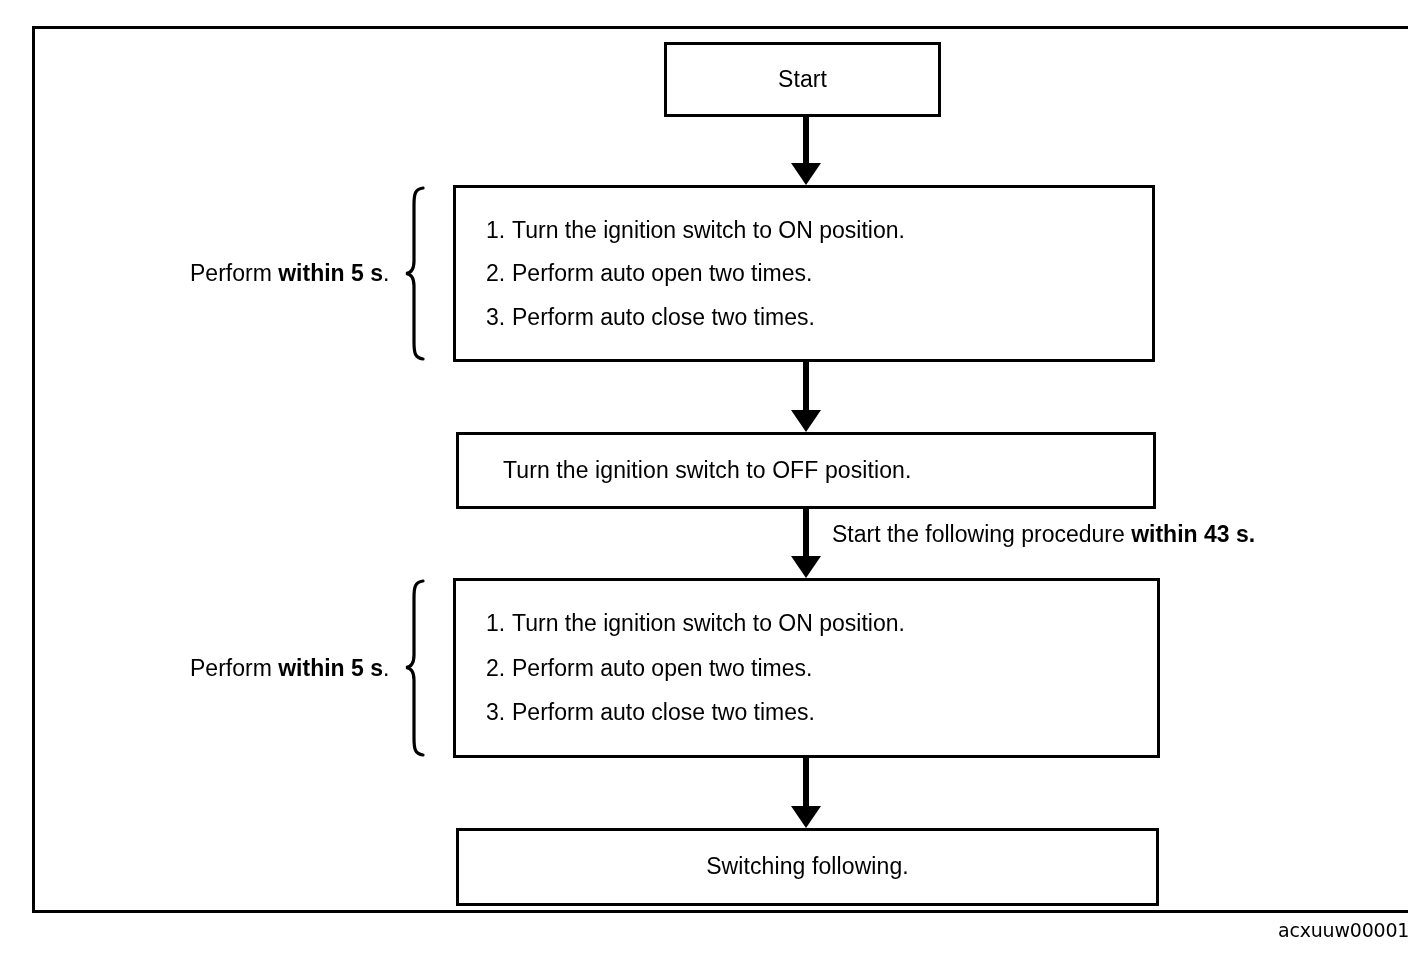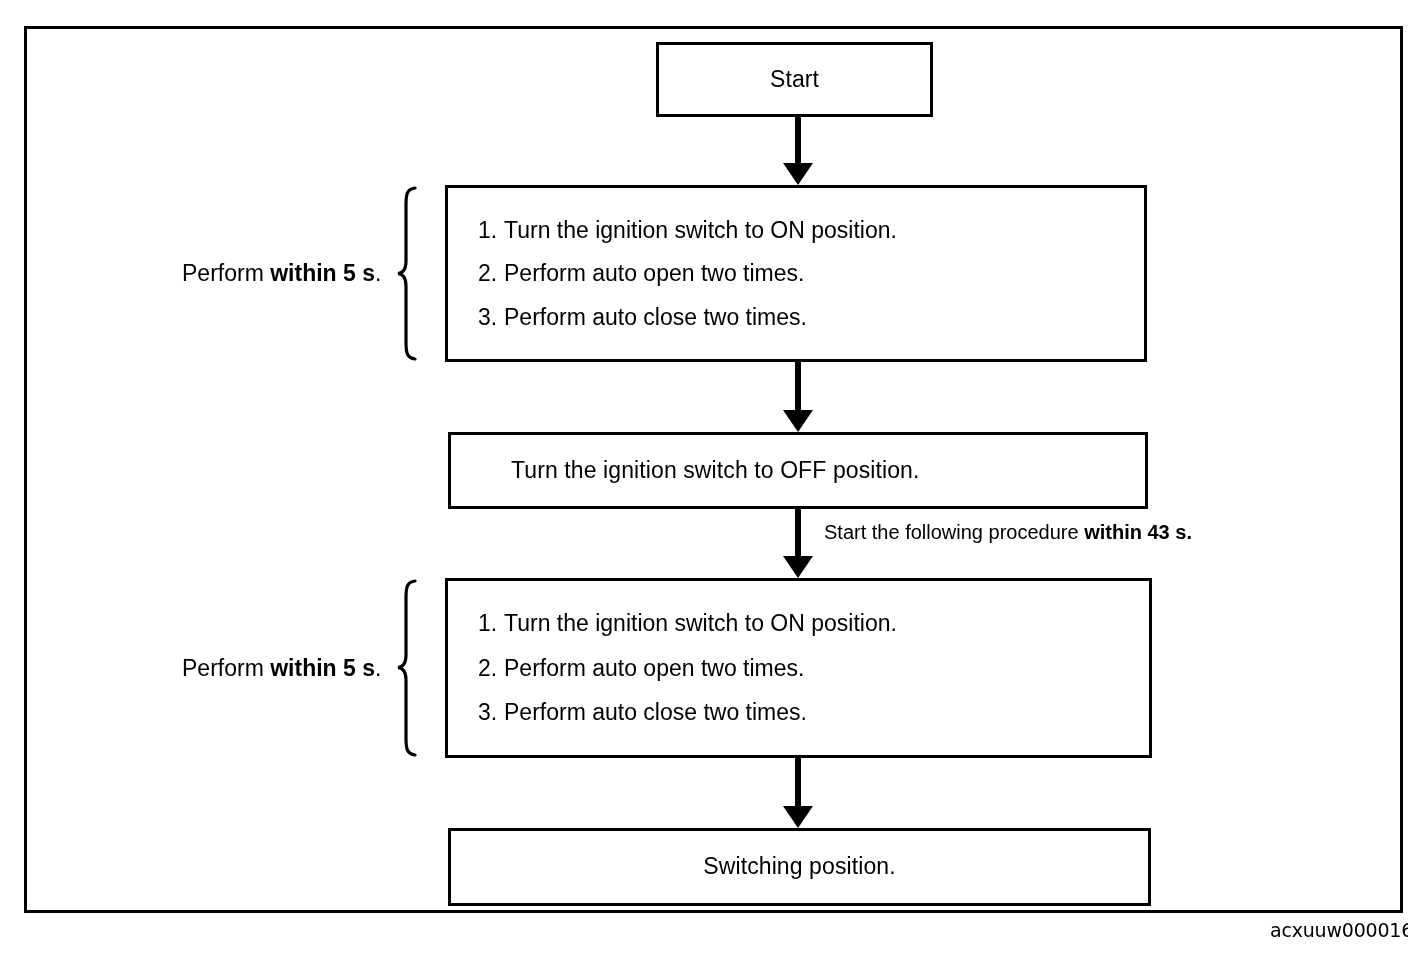--- a/index.html
+++ b/index.html
@@ -11,21 +11,21 @@
     width: 1408px;
     height: 960px;
     font-family: "Liberation Sans", sans-serif;
     color: #000000;
     position: relative;
     overflow: hidden;
   }
 
   #figure {
     position: absolute;
-    left: 8px;
+    left: 16px;
     top: 0;
     width: 1268px;
     height: 960px;
   }
 
   
   .outer-frame {
     position: absolute;
     left: 16px;
     top: 26px;
@@ -176,21 +176,21 @@
   .brace svg { display: block; }
 
   #note-1 { left: 168px; top: 185px; height: 177px; }
   #note-2 { left: 168px; top: 578px; height: 180px; }
 
   
   #annotation-43s {
     position: absolute;
     left: 816px;
     top: 521px;
-    font-size: 20px;
+    font-size: 23px;
     white-space: nowrap;
     text-align: right;
   }
   #annotation-43s .bold { font-weight: bold; }
 
   
   #figure-ref {
     position: absolute;
     left: 1262px;
     top: 919px;
@@ -241,21 +241,21 @@
       </li>
     </ul>
   </div>
 
   <div class="arrow" id="arrow-2">
     <div class="shaft"></div>
     <div class="head"></div>
   </div>
 
   <div class="flow-box" id="box-off">
-    <span class="box-label" style="top:50%; transform:translateY(-50%);margin-left:16px;">Turn the ignition switch to OFF position.</span>
+    <span class="box-label" style="top:50%; transform:translateY(-50%);">Turn the ignition switch to OFF position.</span>
   </div>
 
   <div class="arrow" id="arrow-3">
     <div class="shaft"></div>
     <div class="head"></div>
   </div>
 
   <div id="annotation-43s"><span>Start the following procedure </span><span class="bold">within 43 s.</span></div>
 
   <div class="note-left" id="note-2">
@@ -283,18 +283,18 @@
       </li>
     </ul>
   </div>
 
   <div class="arrow" id="arrow-4">
     <div class="shaft"></div>
     <div class="head"></div>
   </div>
 
   <div class="flow-box box-center-text" id="box-done">
-    <span class="box-label">Switching position.</span>
+    <span class="box-label">Switching following.</span>
   </div>
 
   <div id="figure-ref">acxuuw00001670</div>
 
 </div>
 
 </body></html>

